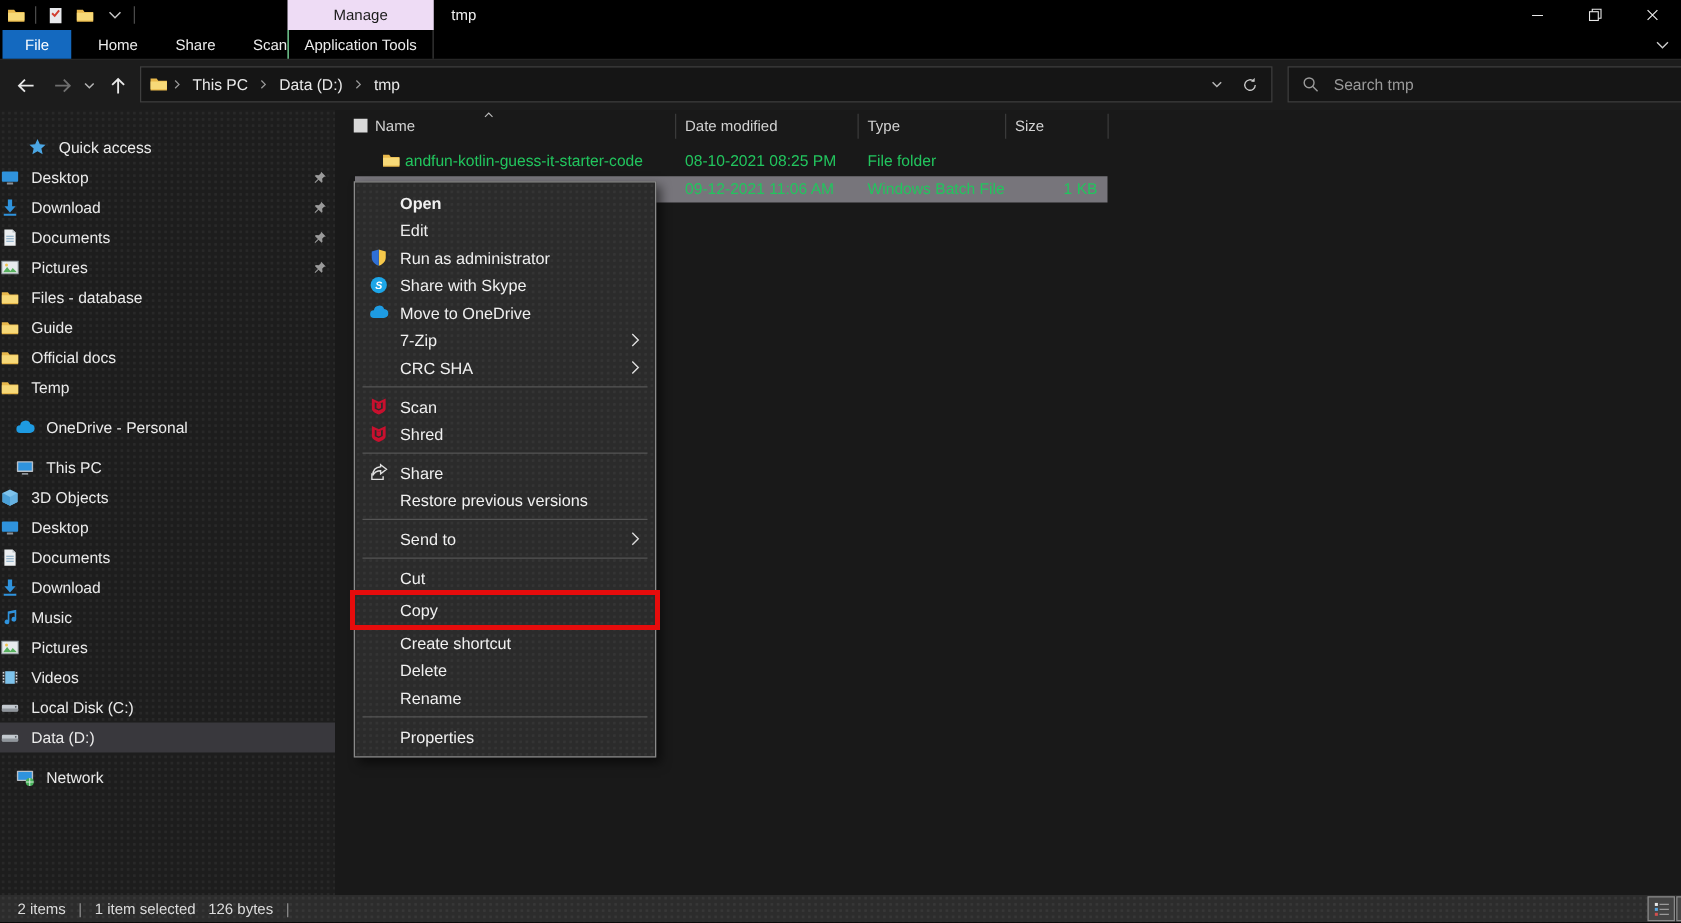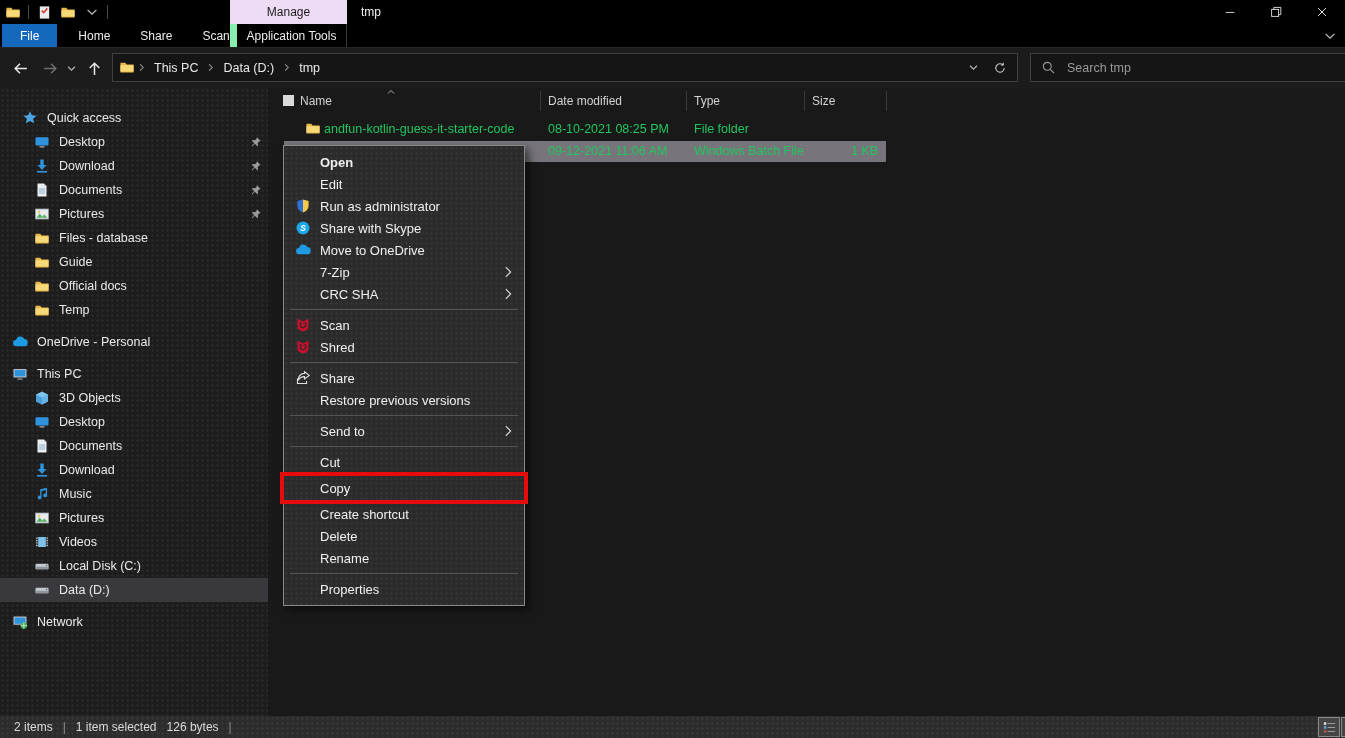--- a/index.html
+++ b/index.html
@@ -19,21 +19,21 @@
   .window-title{position:absolute;left:361px;top:0;height:24px;display:flex;align-items:center;font-size:12px;color:#f0f0f0;}
   .win-controls{position:absolute;right:0;top:0;height:24px;display:flex;}
   .win-btn{width:46px;height:24px;display:flex;align-items:center;justify-content:center;}
 
   
   .ribbon{position:absolute;left:0;top:24px;width:100%;height:23px;background:#000;border-bottom:1px solid #262626;}
   .tabs-left{position:absolute;left:2px;top:0;height:23px;display:flex;align-items:stretch;}
   .rtab{display:flex;align-items:center;padding:0 15px;font-size:12px;color:#ececec;}
   .rtab.file{background:#1469bf;color:#fff;padding:0 18px;margin-right:6px;}
   .rtab.apptools{position:absolute;left:230px;top:0;width:117px;padding:0;justify-content:center;
-    border-left:7px solid #86efac;border-right:1px solid #3a3a3a;box-sizing:border-box;height:23px;}
+    border-left:1px solid #86efac;border-right:1px solid #3a3a3a;box-sizing:border-box;height:23px;}
   .ribbon-collapse{position:absolute;right:6px;top:3px;width:18px;height:18px;display:flex;align-items:center;justify-content:center;}
 
   
   .navrow{position:absolute;left:0;top:48px;width:100%;height:40px;background:#1c1c1c;}
   .nav-btn{position:absolute;top:11px;height:18px;display:flex;align-items:center;justify-content:center;}
   .addr-box{position:absolute;left:112px;top:5px;width:906px;height:29px;border:1px solid #3f3f3f;
     background:#151515;box-sizing:border-box;display:flex;align-items:center;}
   .crumb{padding:0 6px;color:#e9e9e9;font-size:12.5px;}
   .crumb-sep{padding:0 2px;display:flex;align-items:center;}
   .addr-right{margin-left:auto;display:flex;align-items:center;gap:14px;padding-right:10px;}
@@ -42,21 +42,21 @@
   .search-box input{background:transparent;border:none;outline:none;color:#bdbdbd;font-size:12.5px;
     font-family:inherit;width:220px;}
   .search-box input::placeholder{color:#9a9a9a;opacity:1;}
 
   
   .sidebar{position:absolute;left:0;top:88px;width:268px;height:628px;background:#1d1d1d;
     background-image:radial-gradient(circle,rgba(255,255,255,.05) 1px,transparent 1.1px);background-size:5px 5px;
     padding-top:18px;box-sizing:border-box;overflow:hidden;}
   .side-item{position:relative;height:24px;display:flex;align-items:center;gap:9px;font-size:12.5px;color:#eaeaea;}
   .side-item.lvl0{padding-left:22px;}
-  .side-item.lvl1{padding-left:34px;}
+  .side-item.lvl1{}
   .side-item.gap{margin-top:8px;padding-left:12px;}
   .side-item.selected{background:#39383d;}
   .side-pin{position:absolute;right:6px;top:6px;}
   .side-scroll{position:absolute;left:269px;top:120px;width:2px;height:510px;background:#454545;}
 
   
   .files{position:absolute;left:268px;top:88px;right:0;bottom:22px;background:#191919;}
   .fl-header{position:absolute;left:0;top:0;right:0;height:26px;color:#d2d2d2;font-size:12px;}
   .fl-header .hsep{position:absolute;top:3px;width:1px;height:20px;background:#3a3a3a;}
   .fl-header .hlabel{position:absolute;top:6px;}

